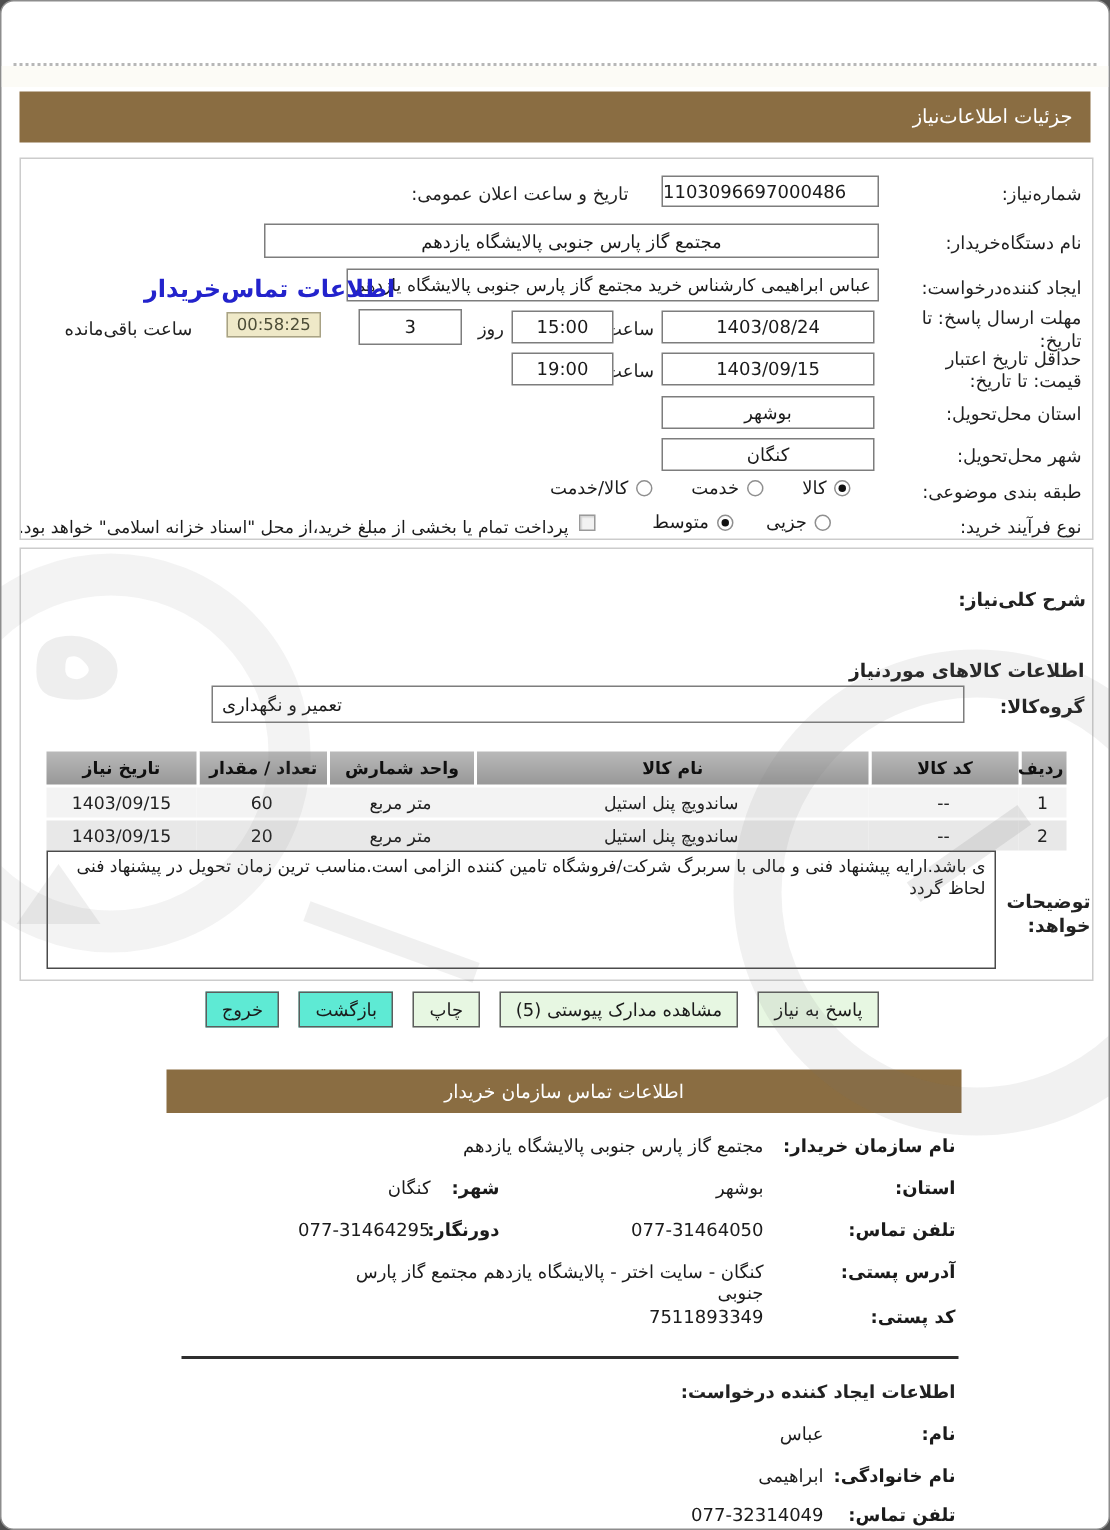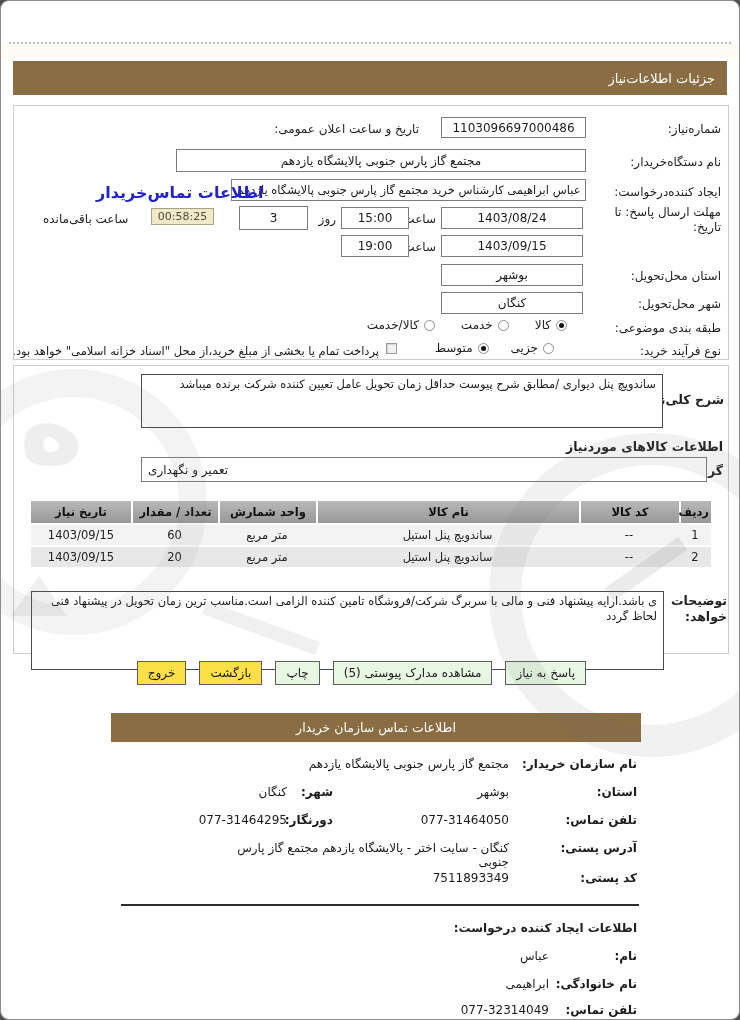--- a/index.html
+++ b/index.html
@@ -35,21 +35,21 @@
       color:#101010;height:22px;border-left:2px solid #fff;padding:0 2px;}
   .goods-table th:last-child{border-left:none;}
   .goods-table td{font-size:11.5px;text-align:center;height:20px;padding:0 2px;color:#222;}
   .goods-table tr.r-odd td{background:#f3f3f3;}
   .goods-table tr.r-even td{background:#e8e8e8;}
   .goods-table col.c0{width:32px}.goods-table col.c1{width:100px}.goods-table col.c2{width:263px}
   .goods-table col.c3{width:98px}.goods-table col.c4{width:87px}.goods-table col.c5{width:100px}
   .btn{height:24px;border:1px solid #5d5d5d;font-size:12px;display:flex;align-items:center;
        justify-content:center;padding:0 10px;box-sizing:border-box;cursor:pointer;white-space:nowrap;}
   .btn.green{background:#e7f7e2;}
-  .btn.pink{background:#fde047;}
+  .btn.pink{background:#5eead4;}
   .c-row{display:flex;direction:rtl;align-items:flex-start;font-size:12px;}
   .c-row .cl{font-weight:bold;text-align:right;flex-shrink:0;}
   .c-row .cv{text-align:right;}
   .wm{pointer-events:none;z-index:3;}
   .content{z-index:1;}
   .dotted{border-top:2px dotted #b7b7b7;}
 </style>
 </head>
 <body>
 
@@ -58,21 +58,21 @@
   <div class="abs dotted" style="top:41px;left:8px;width:722px;"></div>
   <div class="abs" style="top:43px;left:0;width:738px;height:14px;background:#fcfbf6;"></div>
 
   <div class="abs bar content" style="top:60px;left:12px;width:714px;height:34px;">
     <span>جزئیات اطلاعات‌نیاز</span>
   </div>
 
   <div class="abs fieldbox content" style="top:104px;left:12px;width:714px;height:253px;"></div>
 
   <span class="abs lbl" style="top:121px;right:18px;">شماره‌نیاز:</span>
-  <div class="abs inp content" style="top:116px;left:440px;width:145px;height:21px;">
+  <div class="abs inp content" style="top:116px;left:440px;width:145px;height:21px;justify-content:flex-end;">
     <span class="ltr">1103096697000486</span>
   </div>
   <span class="abs lbl" style="top:121px;right:320px;">تاریخ و ساعت اعلان عمومی:</span>
 
   <span class="abs lbl" style="top:154px;right:18px;">نام دستگاه‌خریدار:</span>
   <div class="abs inp content" style="top:148px;left:175px;width:410px;height:23px;">
     <span>مجتمع گاز پارس جنوبی پالایشگاه یازدهم</span>
   </div>
 
   <span class="abs lbl" style="top:184px;right:18px;">ایجاد کننده‌درخواست:</span>
@@ -91,20 +91,21 @@
   </div>
   <span class="abs lbl" style="top:211px;right:403px;">روز</span>
   <div class="abs inp content" style="top:205px;left:238px;width:69px;height:24px;">
     <span class="ltr">3</span>
   </div>
   <div class="abs countdown content" style="top:207px;left:150px;width:63px;height:17px;">
     <span class="ltr">00:58:25</span>
   </div>
   <span class="abs lbl" style="top:211px;left:42px;">ساعت باقی‌مانده</span>
 
+  <div class="abs lbl-wrap" style="top:231px;right:18px;width:118px;">حداقل تاریخ اعتبار قیمت: تا تاریخ:</div>
   <div class="abs inp content" style="top:234px;left:440px;width:142px;height:22px;">
     <span class="ltr">1403/09/15</span>
   </div>
   <span class="abs lbl" style="top:239px;right:303px;">ساعت</span>
   <div class="abs inp content" style="top:234px;left:340px;width:68px;height:22px;">
     <span class="ltr">19:00</span>
   </div>
 
   <span class="abs lbl" style="top:268px;right:18px;">استان محل‌تحویل:</span>
   <div class="abs inp content" style="top:263px;left:440px;width:142px;height:22px;">
@@ -142,28 +143,25 @@
         <span class="radio-dot sel"></span>
         <span class="radio-text">متوسط</span>
       </span>
     </div>
   <span class="abs chk content" style="top:342px;right:342px;"></span>
   <span class="abs" style="top:343px;right:360px;font-size:11.5px;white-space:nowrap;">پرداخت تمام یا بخشی از مبلغ خرید،از محل "اسناد خزانه اسلامی" خواهد بود.</span>
 
   <div class="abs fieldbox content" style="top:364px;left:12px;width:714px;height:287px;"></div>
 
   <span class="abs lbl bold" style="top:391px;right:15px;font-size:12.5px;">شرح کلی‌نیاز:</span>
-  <div class="abs ta content" style="top:373px;left:140px;width:522px;height:54px;">
-    <span>ساندویچ پنل دیواری /مطابق شرح پیوست   حداقل زمان تحویل عامل تعیین کننده شرکت برنده میباشد</span>
-  </div>
 
   <span class="abs lbl bold" style="top:438px;right:16px;font-size:12.5px;">اطلاعات  کالاهای موردنیاز</span>
 
   <span class="abs lbl bold" style="top:462px;right:16px;font-size:12.5px;">گروه‌کالا:</span>
-  <div class="abs inp right content" style="top:456px;left:140px;width:566px;height:25px;padding-right:34px;">
+  <div class="abs inp right content" style="top:456px;left:140px;width:502px;height:25px;padding-right:34px;">
     <span>تعمیر و نگهداری</span>
   </div>
 
   <table class="abs goods-table content" style="top:498px;right:28px;">
     <colgroup>
       <col class="c0">
         <col class="c1">
         <col class="c2">
         <col class="c3">
         <col class="c4">
@@ -196,21 +194,21 @@
           <td>20</td>
           <td>1403/09/15</td>
         </tr>
       </tbody>
   </table>
 
   <div class="abs lbl-wrap bold" style="top:592px;right:12px;width:72px;font-size:12.5px;">
     <div>توضیحات</div>
     <div>خواهد:</div>
   </div>
-  <div class="abs ta content" style="top:566px;left:30px;width:633px;height:79px;margin-top:24px;">
+  <div class="abs ta content" style="top:566px;left:30px;width:633px;height:79px;">
     <span>ی باشد.ارایه پیشنهاد فنی و مالی با سربرگ شرکت/فروشگاه تامین کننده الزامی است.مناسب ترین زمان تحویل در پیشنهاد فنی لحاظ گردد</span>
   </div>
 
   <div class="abs content" style="top:660px;right:153px;display:flex;direction:rtl;gap:13px;">
     <div class="btn green">پاسخ به نیاز</div>
     <div class="btn green">مشاهده مدارک پیوستی (5)</div>
     <div class="btn green">چاپ</div>
     <div class="btn pink">بازگشت</div>
     <div class="btn pink">خروج</div>
   </div>

